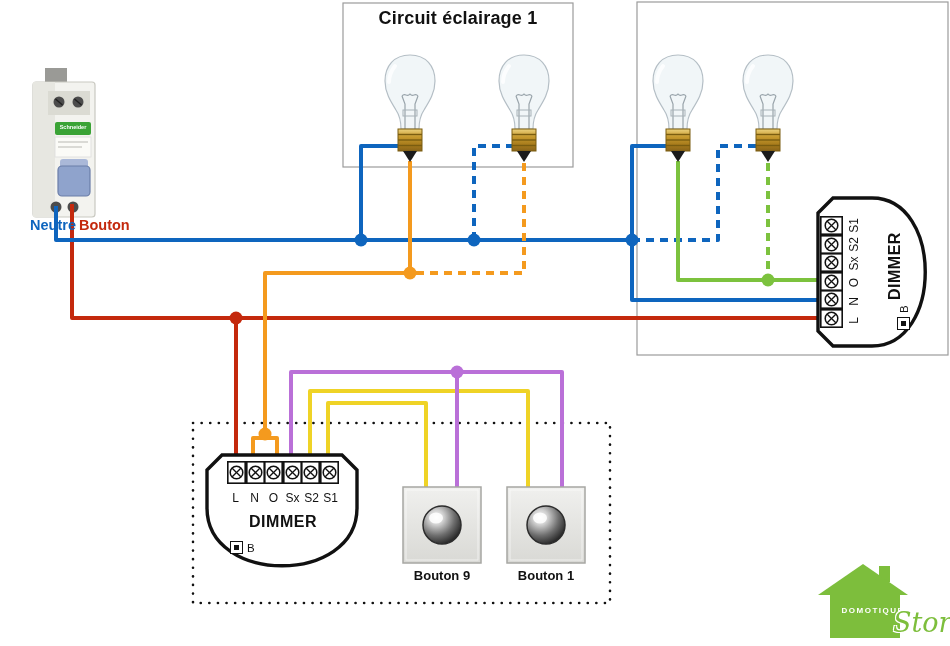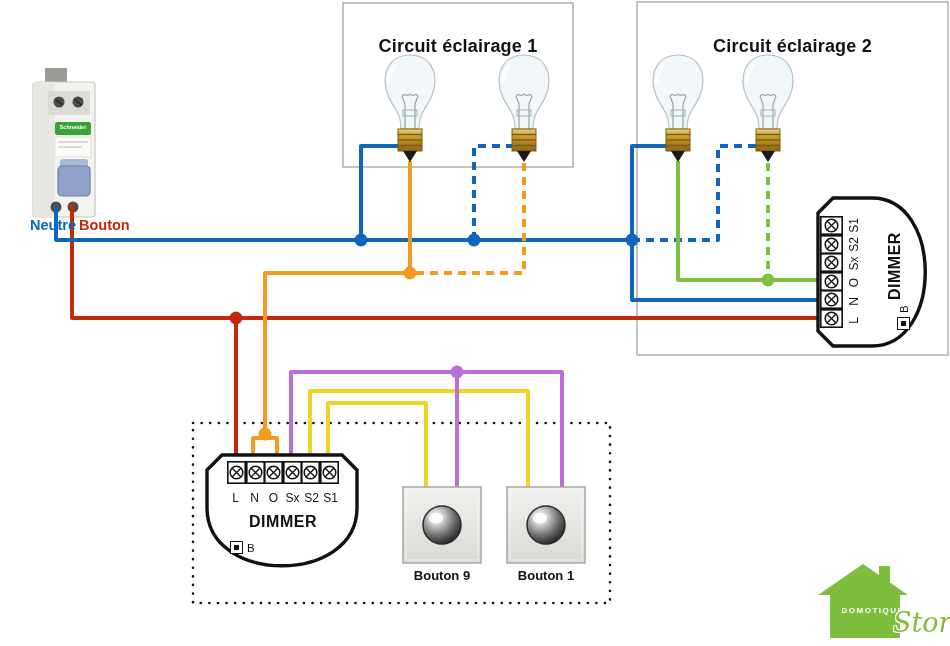--- a/index.html
+++ b/index.html
@@ -8,21 +8,21 @@
   #stage svg.layer{position:absolute;left:0;top:0;}
   .abs{position:absolute;}
   
   .w{fill:none;stroke-width:4;stroke-linecap:square;stroke-linejoin:round;}
   .w.dash{stroke-dasharray:8 6;stroke-linecap:butt;}
   .blue{stroke:var(--blue);} .red{stroke:var(--red);} .orange{stroke:var(--orange);}
   .green{stroke:var(--green);} .yellow{stroke:var(--yellow);} .purple{stroke:var(--purple);}
   .dot-blue{fill:var(--blue);} .dot-red{fill:var(--red);} .dot-orange{fill:var(--orange);}
   .dot-green{fill:var(--green);} .dot-purple{fill:var(--purple);}
   
-  .box-title{font-size:18px;font-weight:bold;text-align:center;letter-spacing:.2px;margin-top:28px;}
+  .box-title{font-size:18px;font-weight:bold;text-align:center;letter-spacing:.2px;}
   .feed-label{font-size:14.5px;font-weight:bold;}
   .feed-label.n{color:var(--blue);text-align:right;}
   .feed-label.p{color:var(--red);}
   .term-row{display:flex;justify-content:space-between;font-size:12px;}
   .term-row span{width:20px;text-align:center;}
   .dimmer-name{font-size:16px;font-weight:bold;text-align:center;letter-spacing:.5px;}
   .b-tag{display:flex;align-items:center;gap:4px;font-size:11.5px;}
   .b-icon{display:inline-flex;align-items:center;justify-content:center;
           width:11px;height:11px;border:1.6px solid #111;background:#fff;}
   .b-icon i{display:block;width:5px;height:5px;background:#111;}
@@ -198,21 +198,20 @@
     <use href="#pushbtn" x="507" y="487"></use>
 
     <g>
       <rect x="879" y="566" width="11" height="16" fill="var(--logo_green)"></rect>
       <rect x="830" y="592" width="70" height="46" fill="var(--logo_green)"></rect>
       <path d="M818,595 L863,564 L908,595 Z" fill="var(--logo_green)"></path>
     </g>
   </svg>
 
   <div class="abs box-title" style="left:343px;top:8px;width:230px;">Circuit éclairage 1</div>
-  <div class="abs box-title" style="left:637px;top:8px;width:311px;">Circuit éclairage 2</div>
 
   <div class="abs feed-label n" style="left:2px;top:217px;width:52px;margin-left:22px;">Neutre</div>
   <div class="abs feed-label p" style="left:79px;top:217px;">Bouton</div>
 
   <div class="abs" style="left:57px;top:124px;width:32px;font-size:5.5px;font-weight:bold;color:#fff;text-align:center;">Schneider</div>
 
   <div class="abs term-row" style="left:226px;top:491px;width:114px;">
     <span>L</span>
     <span>N</span>
     <span>O</span>

